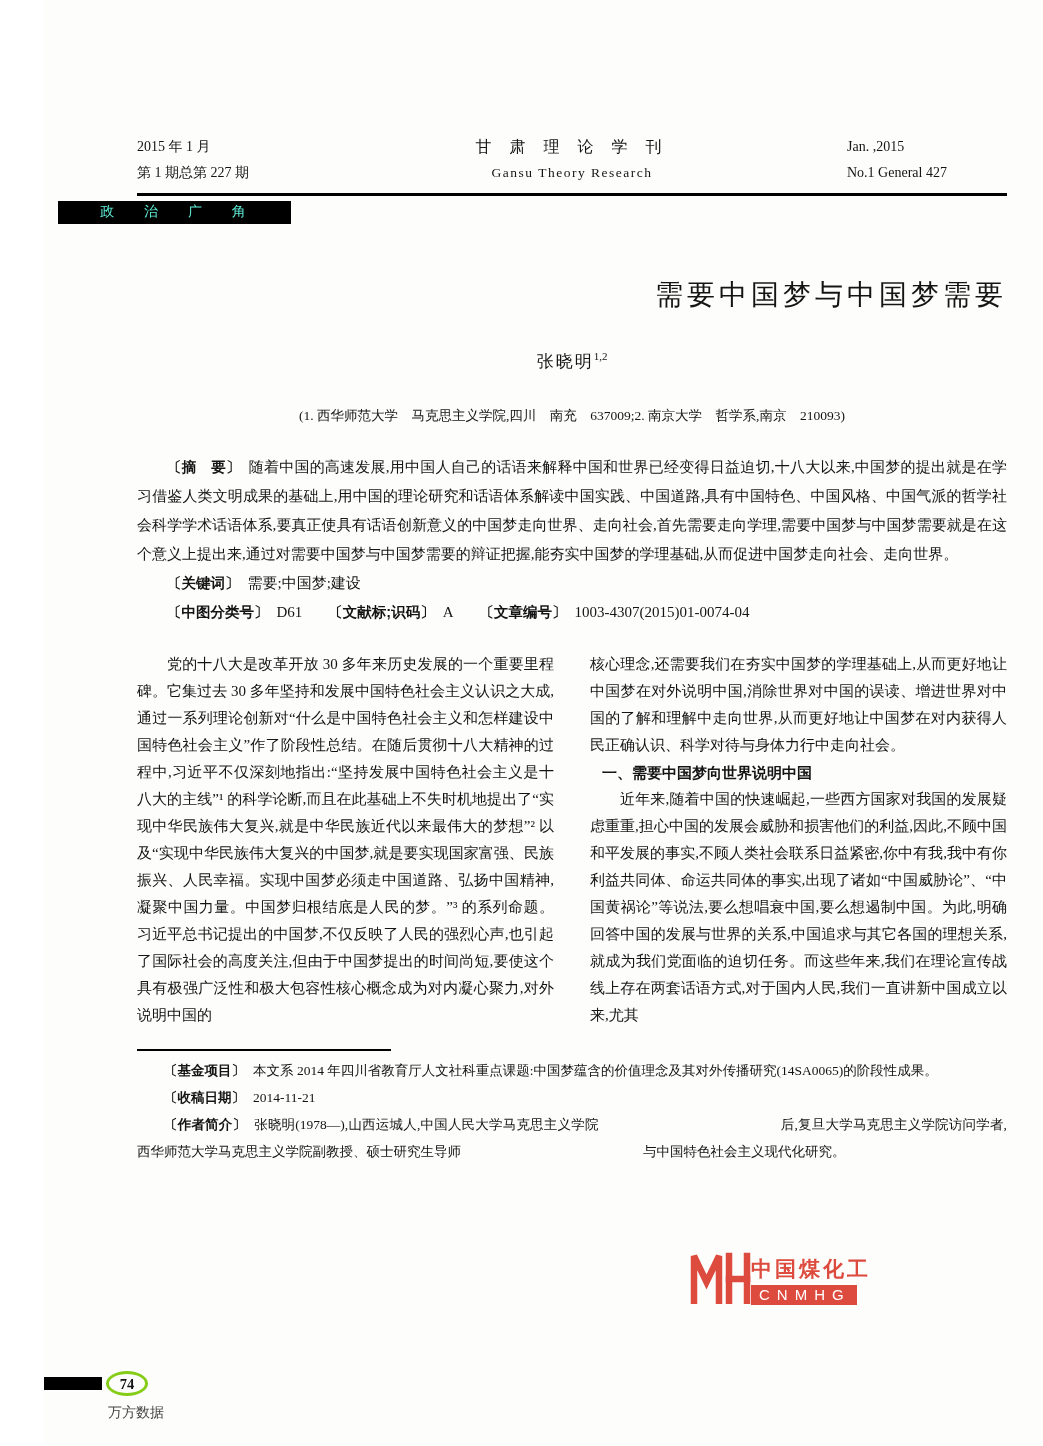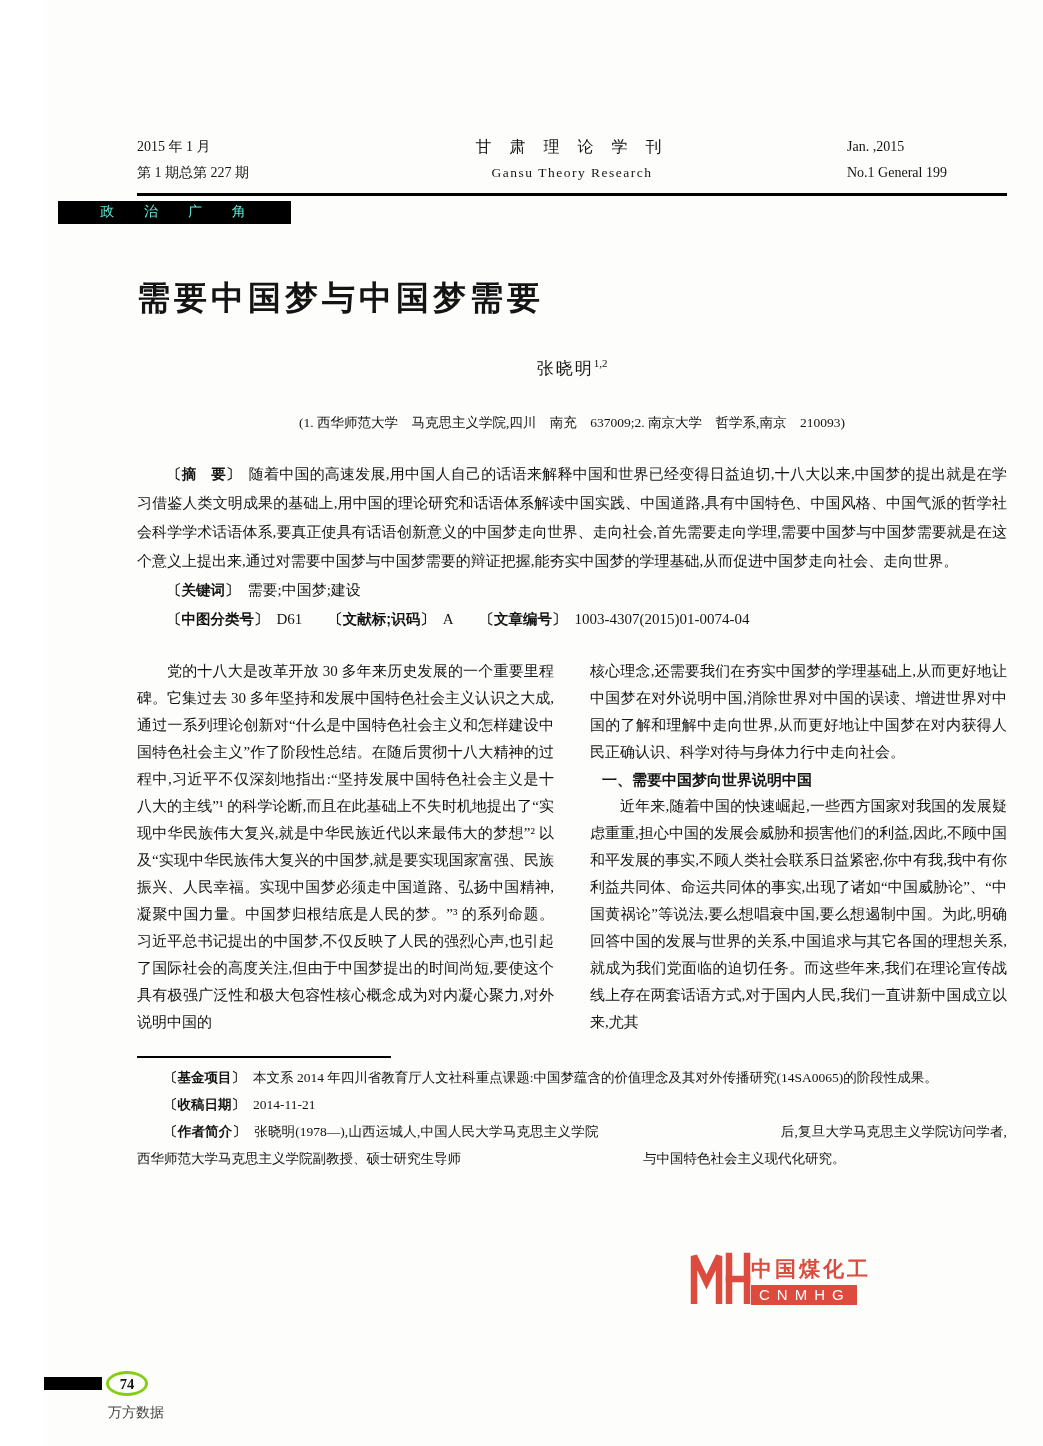--- a/index.html
+++ b/index.html
@@ -27,21 +27,21 @@
   .mast-rule { border-top: 3px solid #000; margin-top: 7px; }
   .section-badge {
     margin-left: -79px; margin-top: 5px;
     width: 233px; background: #000; color: #5eead4;
     font-family: "Liberation Sans", "DejaVu Sans", sans-serif;
     font-size: 14px; letter-spacing: 13px; text-align: center;
     padding: 2px 0 3px 10px;
   }
 
   
-  .title { margin-top: 52px; text-align: left; font-size: 33px; font-weight: 700; letter-spacing: 4px; }
+  .title { margin-top: 52px; text-align: right; font-size: 28px; font-weight: 400; letter-spacing: 4px; }
   .author-line { margin-top: 36px; text-align: center; font-size: 17px; letter-spacing: 2px; }
   .author-line sup { font-size: 11px; letter-spacing: 0; }
   .affiliation { margin-top: 34px; text-align: center; font-size: 13.5px; }
 
   
   .abstract { margin-top: 28px; font-size: 15px; line-height: 29px; text-align: justify; text-indent: 2em; }
   .lbl {
     font-family: "Liberation Sans", "DejaVu Sans", sans-serif;
     font-weight: 700; margin-right: 8px; font-size: 14.5px;
   }
@@ -107,21 +107,21 @@
       <div class="mast-left">
         <div>2015 年 1 月</div>
         <div>第 1 期总第 227 期</div>
       </div>
       <div class="mast-center">
         <div class="journal-cn">甘 肃 理 论 学 刊</div>
         <div class="journal-en">Gansu Theory Research</div>
       </div>
       <div class="mast-right">
         <div>Jan. ,2015</div>
-        <div>No.1 General 199</div>
+        <div>No.1 General 427</div>
       </div>
     </header>
     <div class="mast-rule"></div>
     <div class="section-badge">政 治 广 角</div>
 
     <h1 class="title">需要中国梦与中国梦需要</h1>
     <div class="author-line">
       <span>张晓明</span><sup>1,2</sup>
     </div>
     <div class="affiliation">(1. 西华师范大学　马克思主义学院,四川　南充　637009;2. 南京大学　哲学系,南京　210093)</div>

